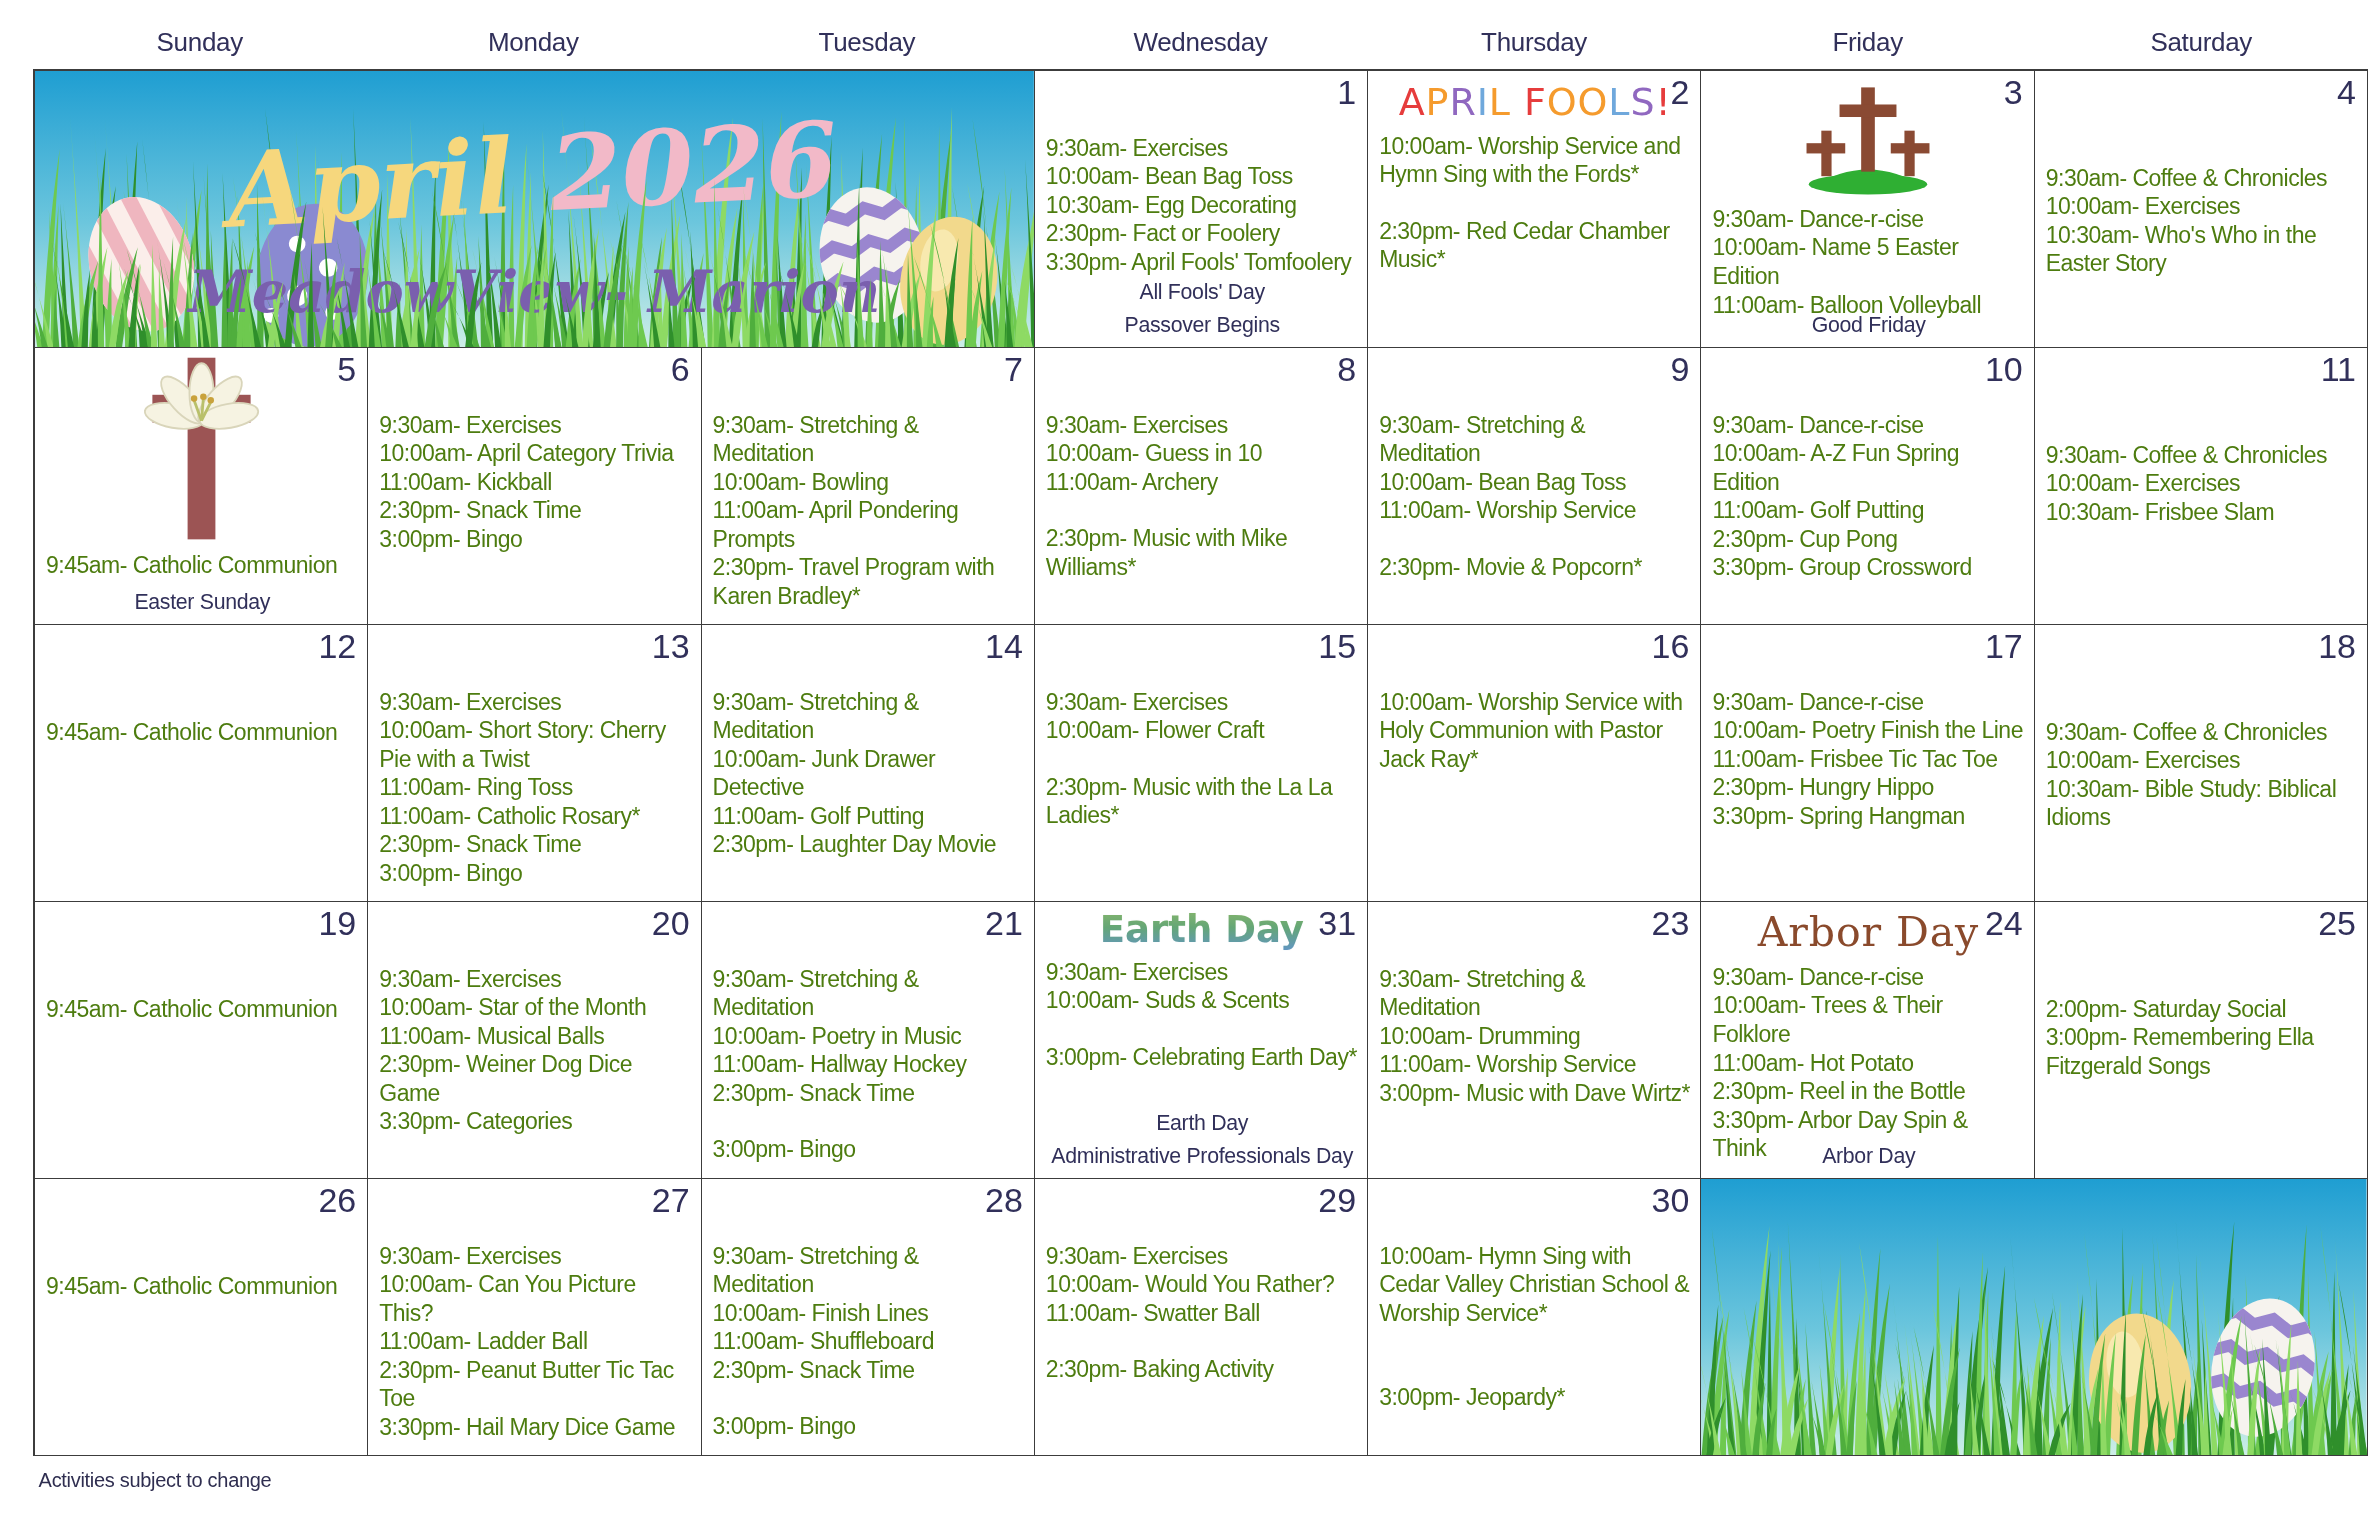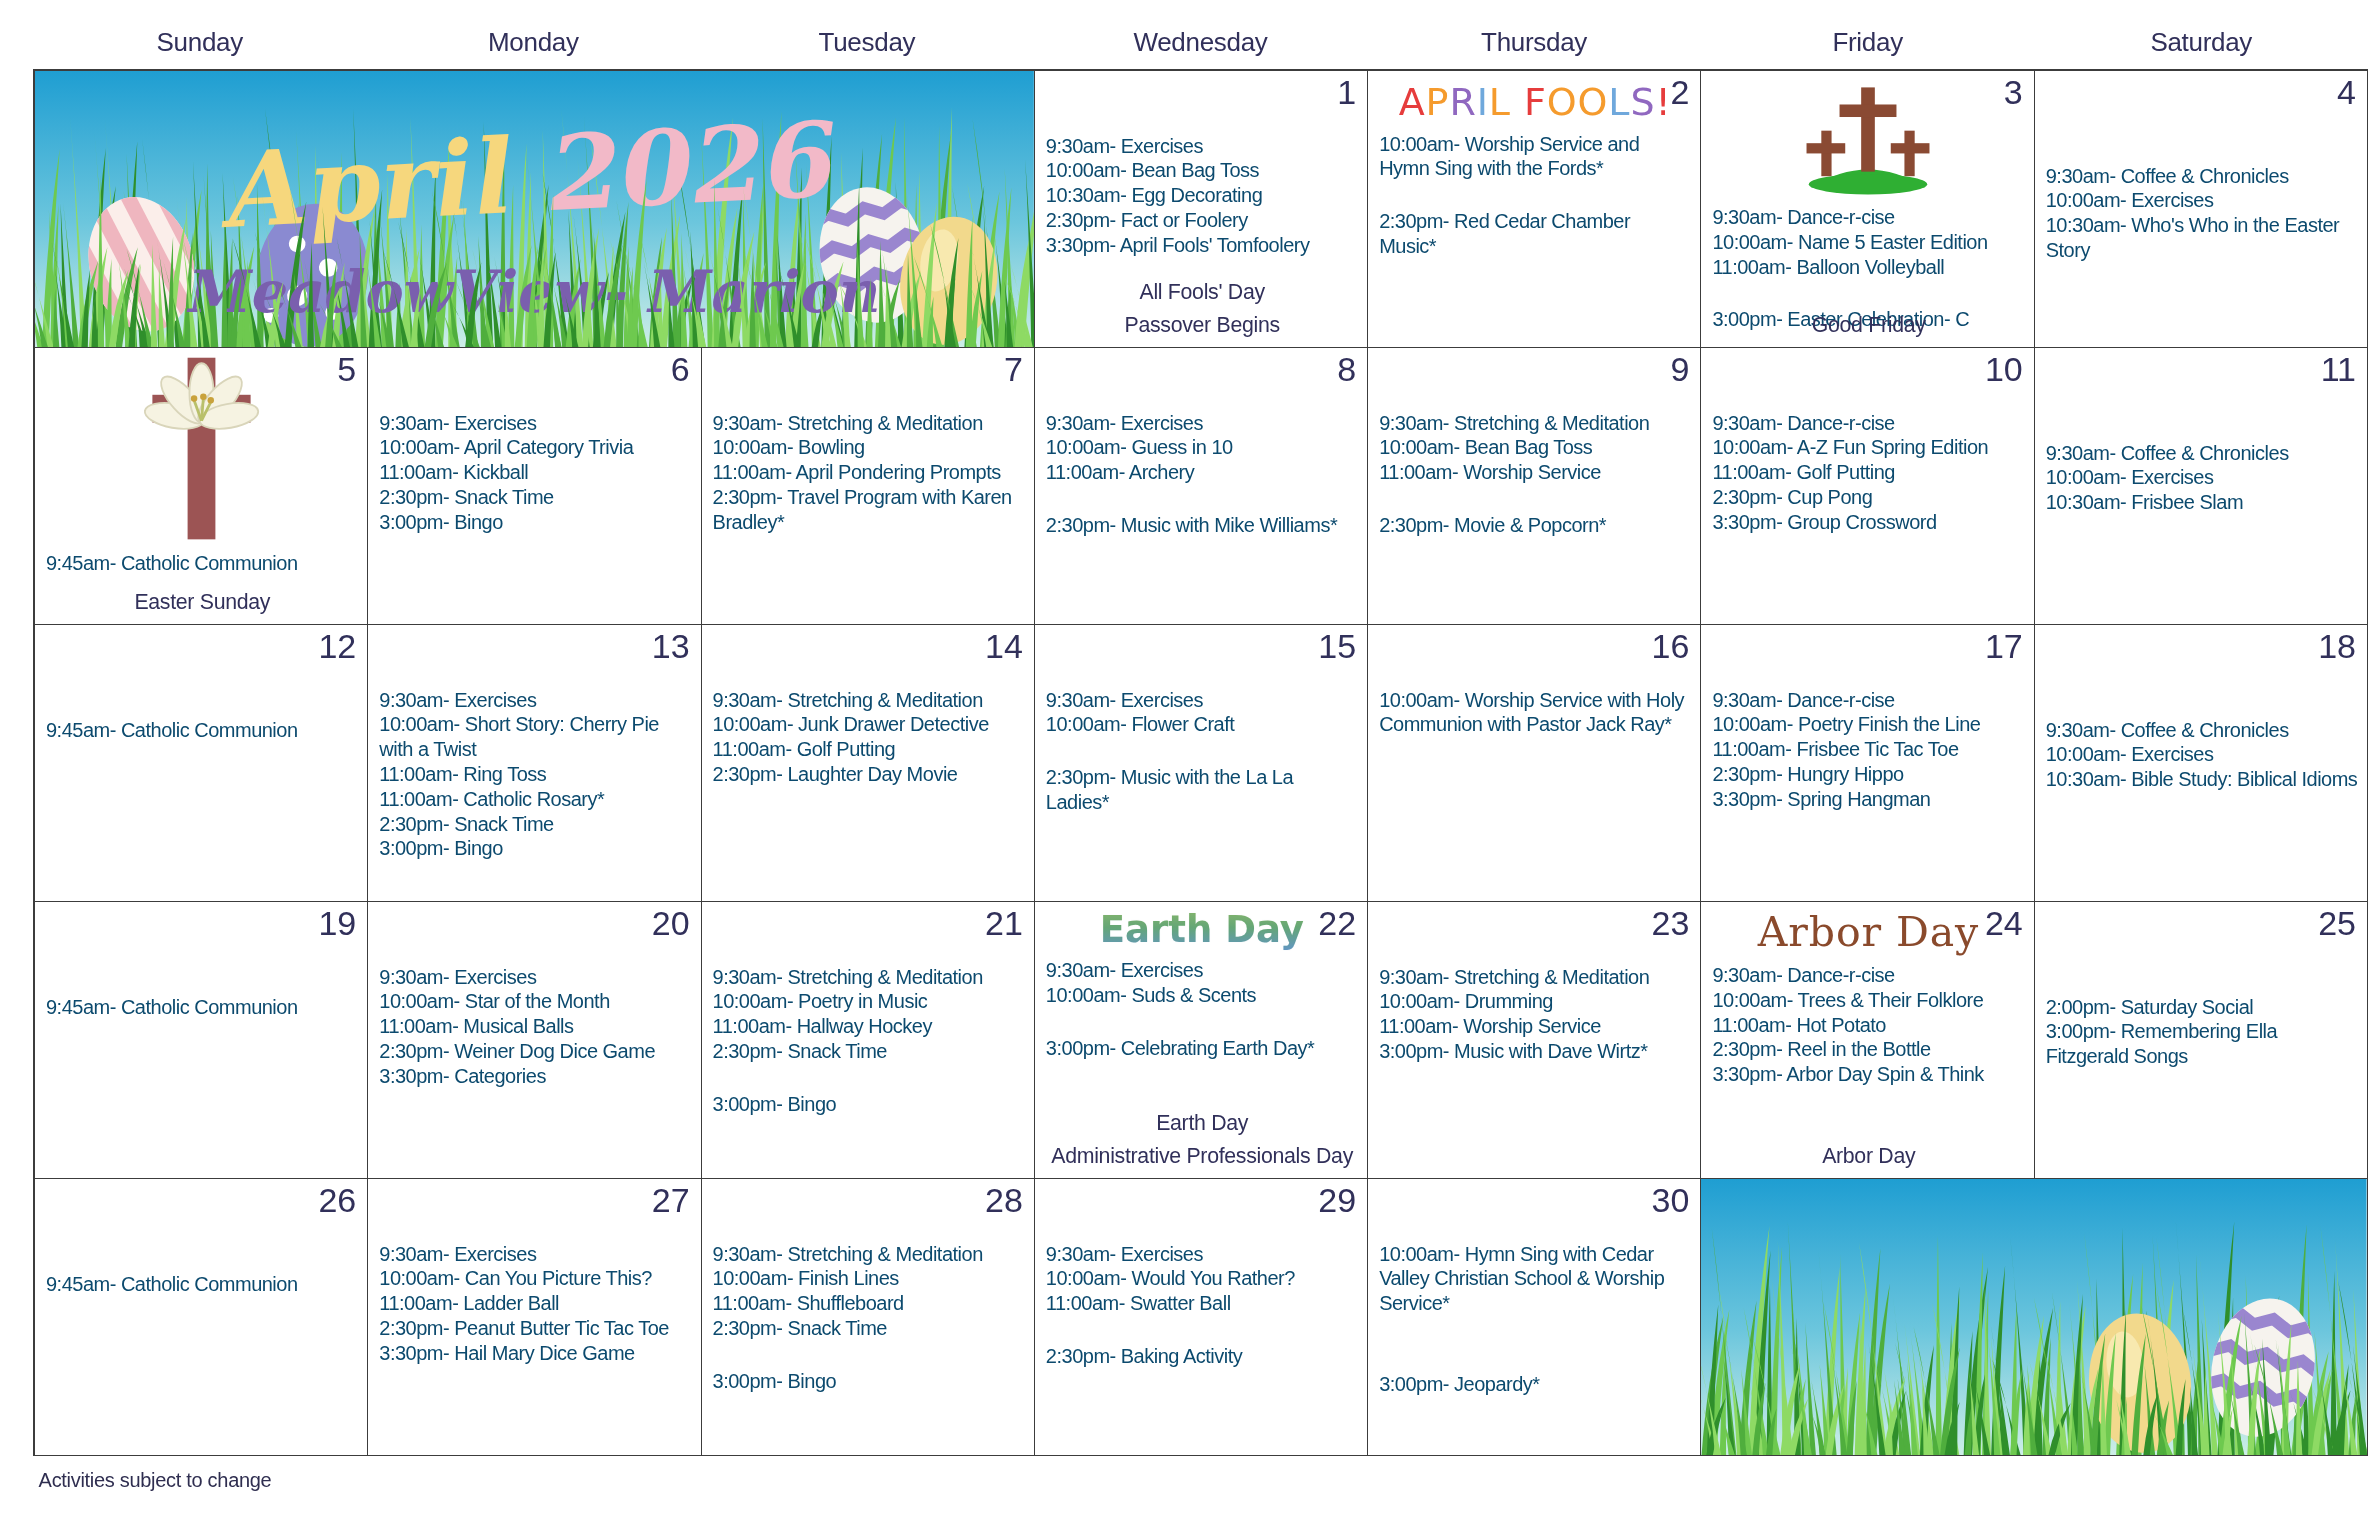--- a/index.html
+++ b/index.html
@@ -8,21 +8,21 @@
   .cal{position:absolute;left:33px;top:15px;width:2335px;}
   .dow-row{display:grid;grid-template-columns:repeat(7,1fr);height:54px;align-items:center;}
   .dow{text-align:center;font-size:26px;font-weight:500;color:#31305a;letter-spacing:-0.3px;}
   .grid{display:grid;grid-template-columns:repeat(7,1fr);grid-auto-rows:277px;
         border-top:2.8px solid #3c3c3c;border-left:2.8px solid #3c3c3c;background:#fff;}
   .cell{position:relative;border-right:1.9px solid #3c3c3c;border-bottom:1.9px solid #3c3c3c;
         box-sizing:border-box;overflow:hidden;padding:3.7px 9.3px 3.7px 11px;}
   .cell.art{padding:0;}
   .cell.art svg{position:absolute;inset:0;width:100%;height:100%;display:block;}
   .num{position:absolute;top:1.9px;right:11px;font-size:34px;font-weight:500;color:#31305a;z-index:3;}
-  .events{margin-top:59px;font-size:20px;line-height:1.24;color:#0c4a6e;letter-spacing:-0.5px;
+  .events{margin-top:59px;font-size:23px;line-height:1.24;color:#4d7c0f;letter-spacing:-0.5px;
           position:relative;z-index:2;}
   .cell.late .events{margin-top:89px;}
   .cell.deco-cell .events{margin-top:7.4px;}
   .event{white-space:normal;}
   .gap{height:28px;}
   .holidays{position:absolute;left:6px;right:3.7px;bottom:4.6px;text-align:center;color:#31305a;
             font-size:21.3px;line-height:1.55;letter-spacing:-0.3px;z-index:2;}
   .deco{display:flex;justify-content:center;margin-top:1.9px;}
   .af{font-size:38px;font-weight:400;letter-spacing:0.9px;margin-top:3.7px;
       font-family:"DejaVu Sans",sans-serif;}
@@ -636,21 +636,21 @@
           <div class="events">
             <div class="event">9:30am- Stretching &amp; Meditation</div>
             <div class="event">10:00am- Poetry in Music</div>
             <div class="event">11:00am- Hallway Hockey</div>
             <div class="event">2:30pm- Snack Time</div>
             <div class="gap"></div>
             <div class="event">3:00pm- Bingo</div>
           </div>
         </div>
         <div class="cell deco-cell">
-          <div class="num">22</div>
+          <div class="num">31</div>
           <div class="deco">
             <div class="ed">Earth Day</div>
           </div>
           <div class="events">
             <div class="event">9:30am- Exercises</div>
             <div class="event">10:00am- Suds &amp; Scents</div>
             <div class="gap"></div>
             <div class="event">3:00pm- Celebrating Earth Day*</div>
           </div>
           <div class="holidays">

